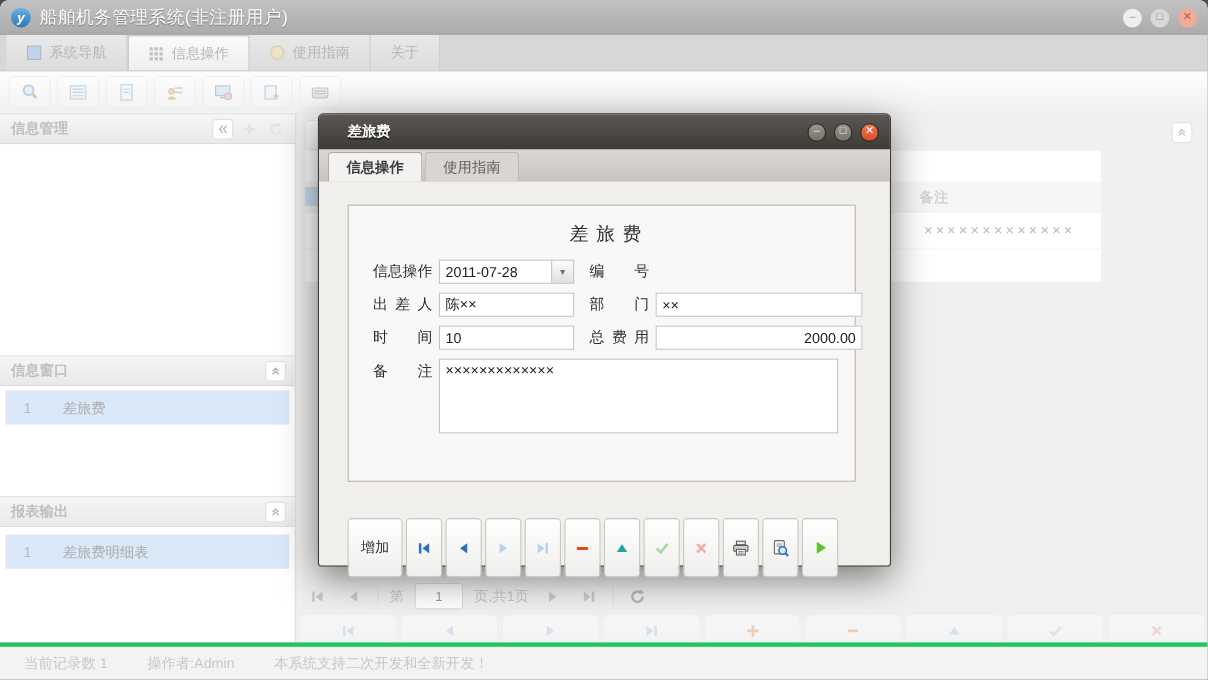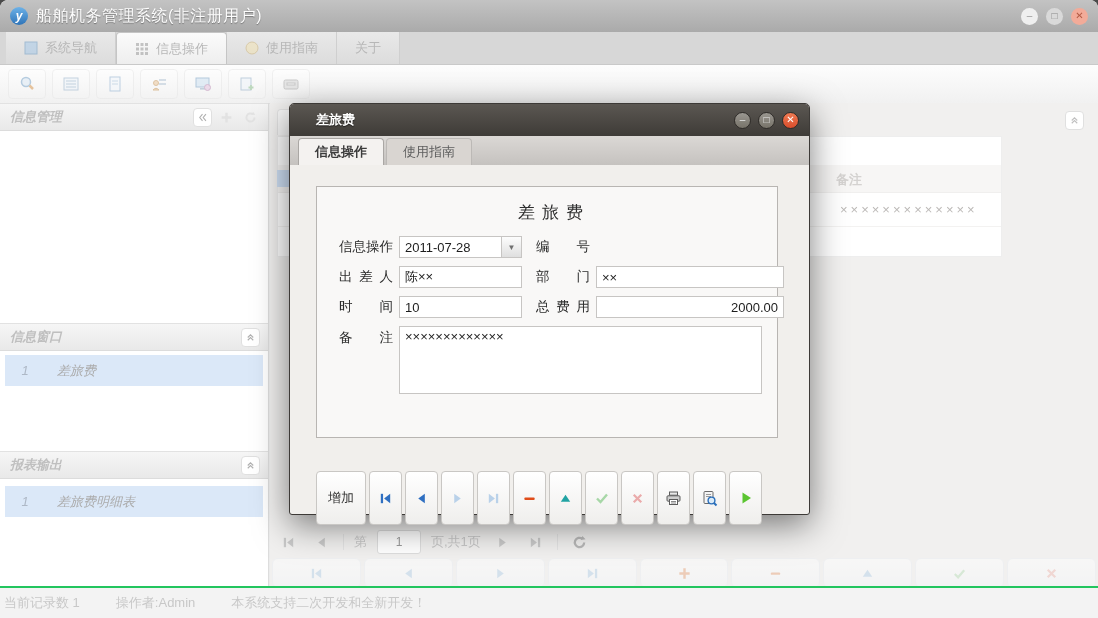--- a/index.html
+++ b/index.html
@@ -36,21 +36,21 @@
   
   .toolbar{position:absolute;left:0;top:65px;right:0;height:38px;
     background:linear-gradient(#fdfdfd,#f1f1f1);border-bottom:1px solid #e2e2e2;
     display:flex;align-items:center;gap:6px;padding-left:8px;}
   .tbtn{width:38px;height:30px;border:1px solid #e7e7e7;border-radius:4px;
     background:linear-gradient(#ffffff,#f4f4f4);display:flex;align-items:center;
     justify-content:center;cursor:pointer;opacity:.55;}
   
   .workspace{position:absolute;left:0;top:103px;right:0;bottom:30px;}
   .sidebar{position:absolute;left:0;top:0;width:268px;bottom:0;background:#ffffff;
-    border-right:1px solid #ddd;font-style:italic;}
+    border-right:1px solid #ddd;}
   .panel-hd{position:absolute;left:0;right:0;height:28px;
     background:linear-gradient(#f6f6f6,#e9e9e9);border-top:1px solid #e2e2e2;
     border-bottom:1px solid #dcdcdc;display:flex;align-items:center;
     padding:0 8px 0 10px;box-sizing:border-box;}
   .panel-hd .ptitle{font-size:13px;font-weight:bold;color:#bfbfbf;}
   .phd-tools{margin-left:auto;display:flex;gap:5px;align-items:center;}
   .sqbtn{width:19px;height:19px;border:1px solid #e0e0e0;border-radius:4px;
     background:#fff;color:#b9b9b9;display:flex;align-items:center;
     justify-content:center;cursor:pointer;padding:0;font-size:11px;}
   .ghost{color:#e3e3e3;border:none;background:transparent;}
@@ -85,22 +85,22 @@
   .pg-input{width:38px;height:20px;border:1px solid #ddd;border-radius:3px;
     text-align:center;font-size:12px;color:#9a9a9a;background:#fff;}
   
   .btoolbar{position:absolute;left:2px;right:2px;top:455px;height:30px;
     display:flex;gap:3px;}
   .bbtn{flex:1;border:1px solid #eceff3;border-radius:6px;cursor:pointer;
     background:linear-gradient(rgba(255,255,255,.8),rgba(244,246,249,.8));
     display:flex;align-items:center;justify-content:center;opacity:.55;}
   
   .statusbar{position:absolute;left:0;bottom:0;right:0;height:30px;
-    background:#f3f3f3;border-top:2px solid #22c55e;display:flex;
-    align-items:center;gap:36px;padding-left:4px;font-size:13px;color:#c8c8c8;}
+    background:#f3f3f3;border-top:4px solid #22c55e;display:flex;
+    align-items:center;gap:36px;padding-left:22px;font-size:13px;color:#c8c8c8;}
   
   .dialog{position:absolute;left:289px;top:103px;width:521px;height:412px;
     background:#f1efec;border:1px solid #3d3a37;border-radius:5px 5px 3px 3px;
     box-shadow:0 10px 34px rgba(0,0,0,.5);z-index:10;box-sizing:border-box;}
   .dlg-titlebar{height:32px;background:linear-gradient(#5b5752,#3e3b37);
     border-radius:4px 4px 0 0;display:flex;align-items:center;
     padding:0 10px 0 26px;}
   .dlg-title{color:#fff;font-size:13px;font-weight:bold;
     text-shadow:0 1px 1px rgba(0,0,0,.6);}
   .dlg-controls{margin-left:auto;display:flex;gap:7px;}

